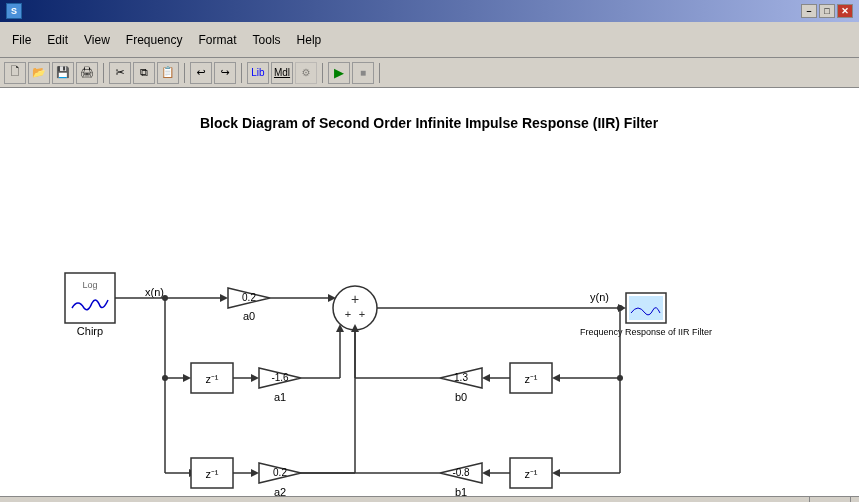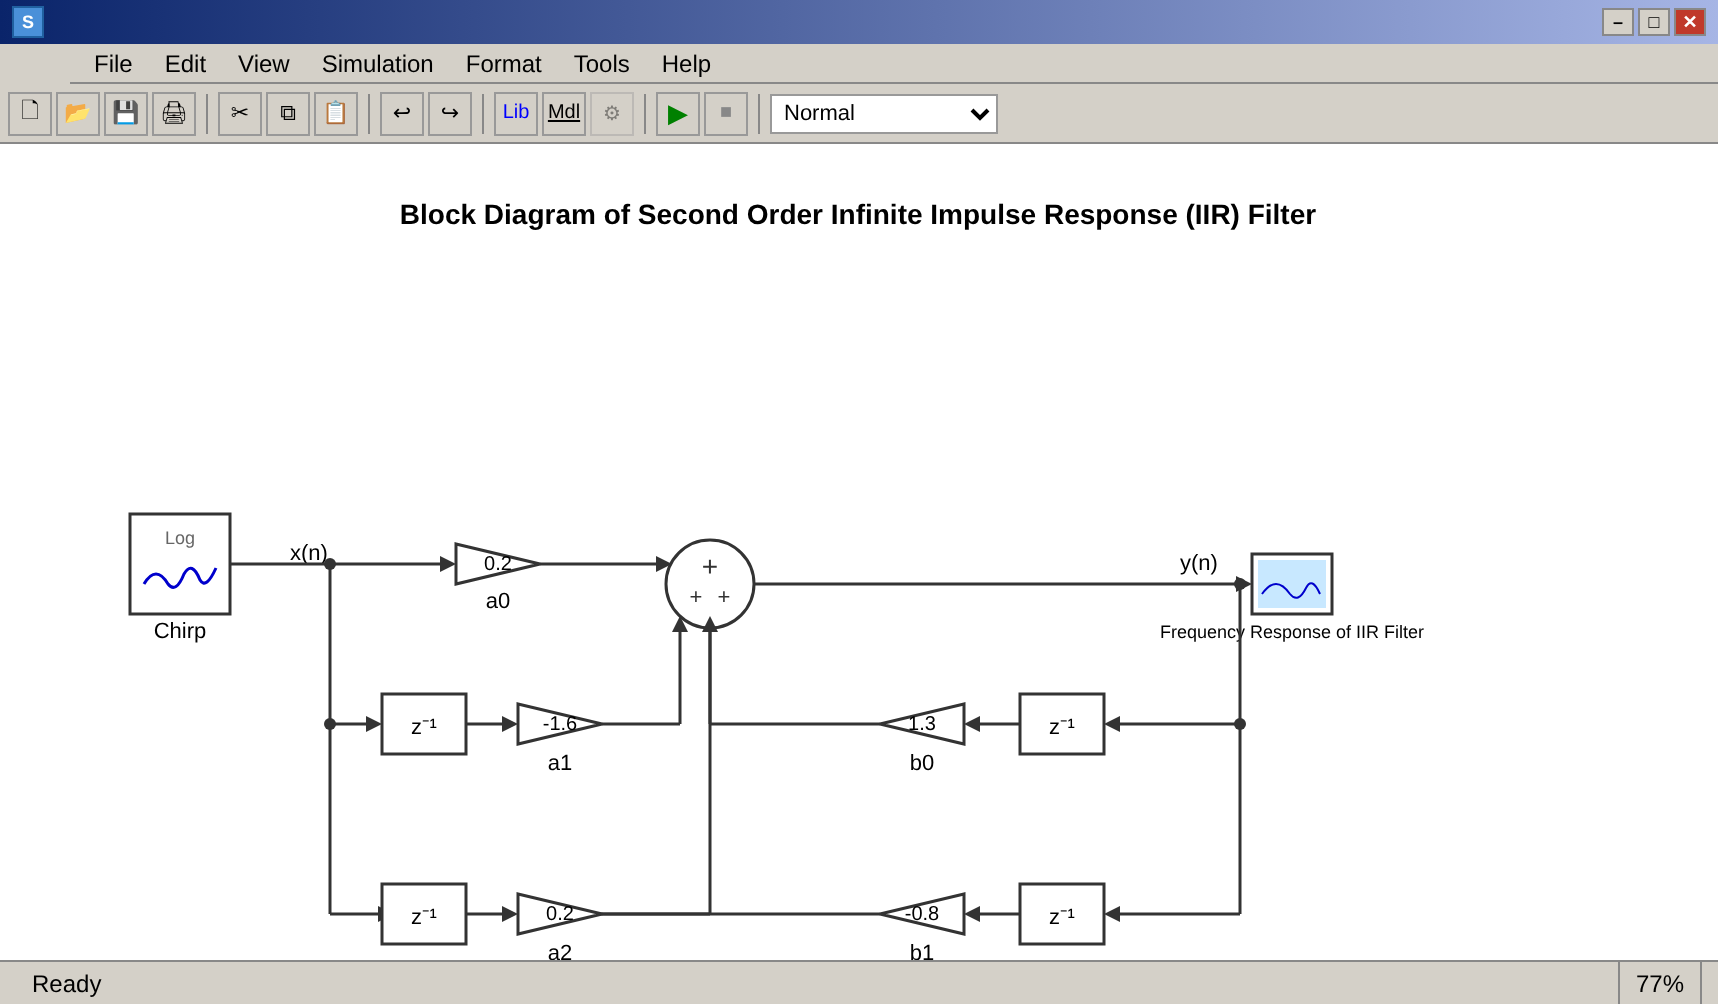--- a/index.html
+++ b/index.html
@@ -42,26 +42,25 @@
       border: 1px solid #888;
       font-size: 9px;
       display: flex; align-items: center; justify-content: center;
       cursor: pointer;
       color: #000;
     }
     .title-btn.close { background: #c0392b; color: white; }
     
     .menu-bar {
       background: #d4d0c8;
-      height: 20px;
+      height: 36px;
       display: flex;
       align-items: center;
       border-bottom: 1px solid #888;
       padding: 0 4px;
-      margin-left: 35px;
     }
     .menu-item {
       padding: 2px 8px;
       cursor: pointer;
       font-size: 12px;
     }
     
     .toolbar {
       background: #d4d0c8;
       height: 30px;
@@ -145,21 +144,21 @@
     <div class="title-btn">–</div>
     <div class="title-btn">□</div>
     <div class="title-btn close">✕</div>
   </div>
 </div>
 
 <div class="menu-bar">
   <span class="menu-item">File</span>
   <span class="menu-item">Edit</span>
   <span class="menu-item">View</span>
-  <span class="menu-item">Simulation</span>
+  <span class="menu-item">Frequency</span>
   <span class="menu-item">Format</span>
   <span class="menu-item">Tools</span>
   <span class="menu-item">Help</span>
 </div>
 
 <div class="toolbar">
   <div class="tb-btn" title="New">🗋</div>
   <div class="tb-btn" title="Open">📂</div>
   <div class="tb-btn" title="Save">💾</div>
   <div class="tb-btn" title="Print">🖨</div>
@@ -171,25 +170,20 @@
   <div class="tb-btn" title="Undo">↩</div>
   <div class="tb-btn" title="Redo">↪</div>
   <div class="toolbar-sep"></div>
   <div class="tb-btn" title="Library Browser" style="color:#00f;font-size:10px;">Lib</div>
   <div class="tb-btn" title="Model Browser" style="font-size:10px;text-decoration:underline;">Mdl</div>
   <div class="tb-btn" style="opacity:0.4;font-size:10px;">⚙</div>
   <div class="toolbar-sep"></div>
   <div class="tb-btn tb-play" title="Run">▶</div>
   <div class="tb-btn tb-stop" title="Stop">■</div>
   <div class="toolbar-sep"></div>
-  <select>
-    <option>Normal</option>
-    <option>Accelerator</option>
-    <option>Rapid Accelerator</option>
-  </select>
 </div>
 
 <div class="main-content">
   <div class="canvas-area">
     <svg class="diagram-svg" viewBox="0 0 859 408">
 
       <text x="429" y="40" text-anchor="middle" font-size="14" font-weight="bold" fill="#000">Block Diagram of Second Order Infinite Impulse Response (IIR) Filter</text>
 
       <rect x="65" y="185" width="50" height="50" fill="white" stroke="#333" stroke-width="1.5"></rect>
 

